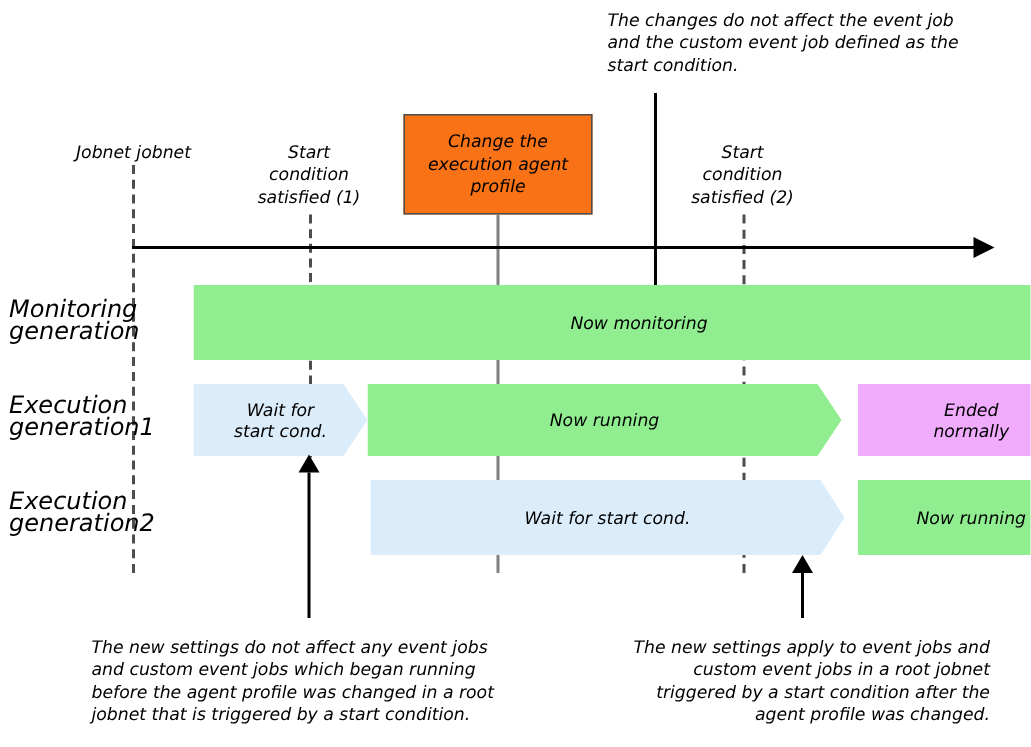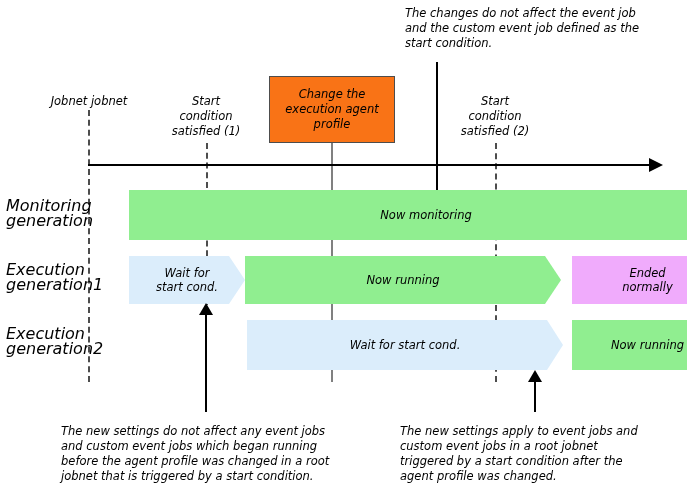--- a/index.html
+++ b/index.html
@@ -184,16 +184,16 @@
 <div class="abs arrow-head-up" style="left:199px; top:303px;"></div>
 
 <div class="abs arrow-stem-black" style="left:534px; top:382px; height:30px;"></div>
 <div class="abs arrow-head-up" style="left:528px; top:370px;"></div>
 
 <div class="abs note" style="left:47px; top:424px; width:310px;margin-left:14px;">The new settings do not affect any event jobs
 and custom event jobs which began running
 before the agent profile was changed in a root
 jobnet that is triggered by a start condition.</div>
 
-<div class="abs note" style="left:400px; top:424px; width:280px;">The new settings apply to event jobs and
+<div class="abs note" style="left:380px; top:424px; width:280px;text-align:right;">The new settings apply to event jobs and
 custom event jobs in a root jobnet
 triggered by a start condition after the
 agent profile was changed.</div>
 
 </body></html>

